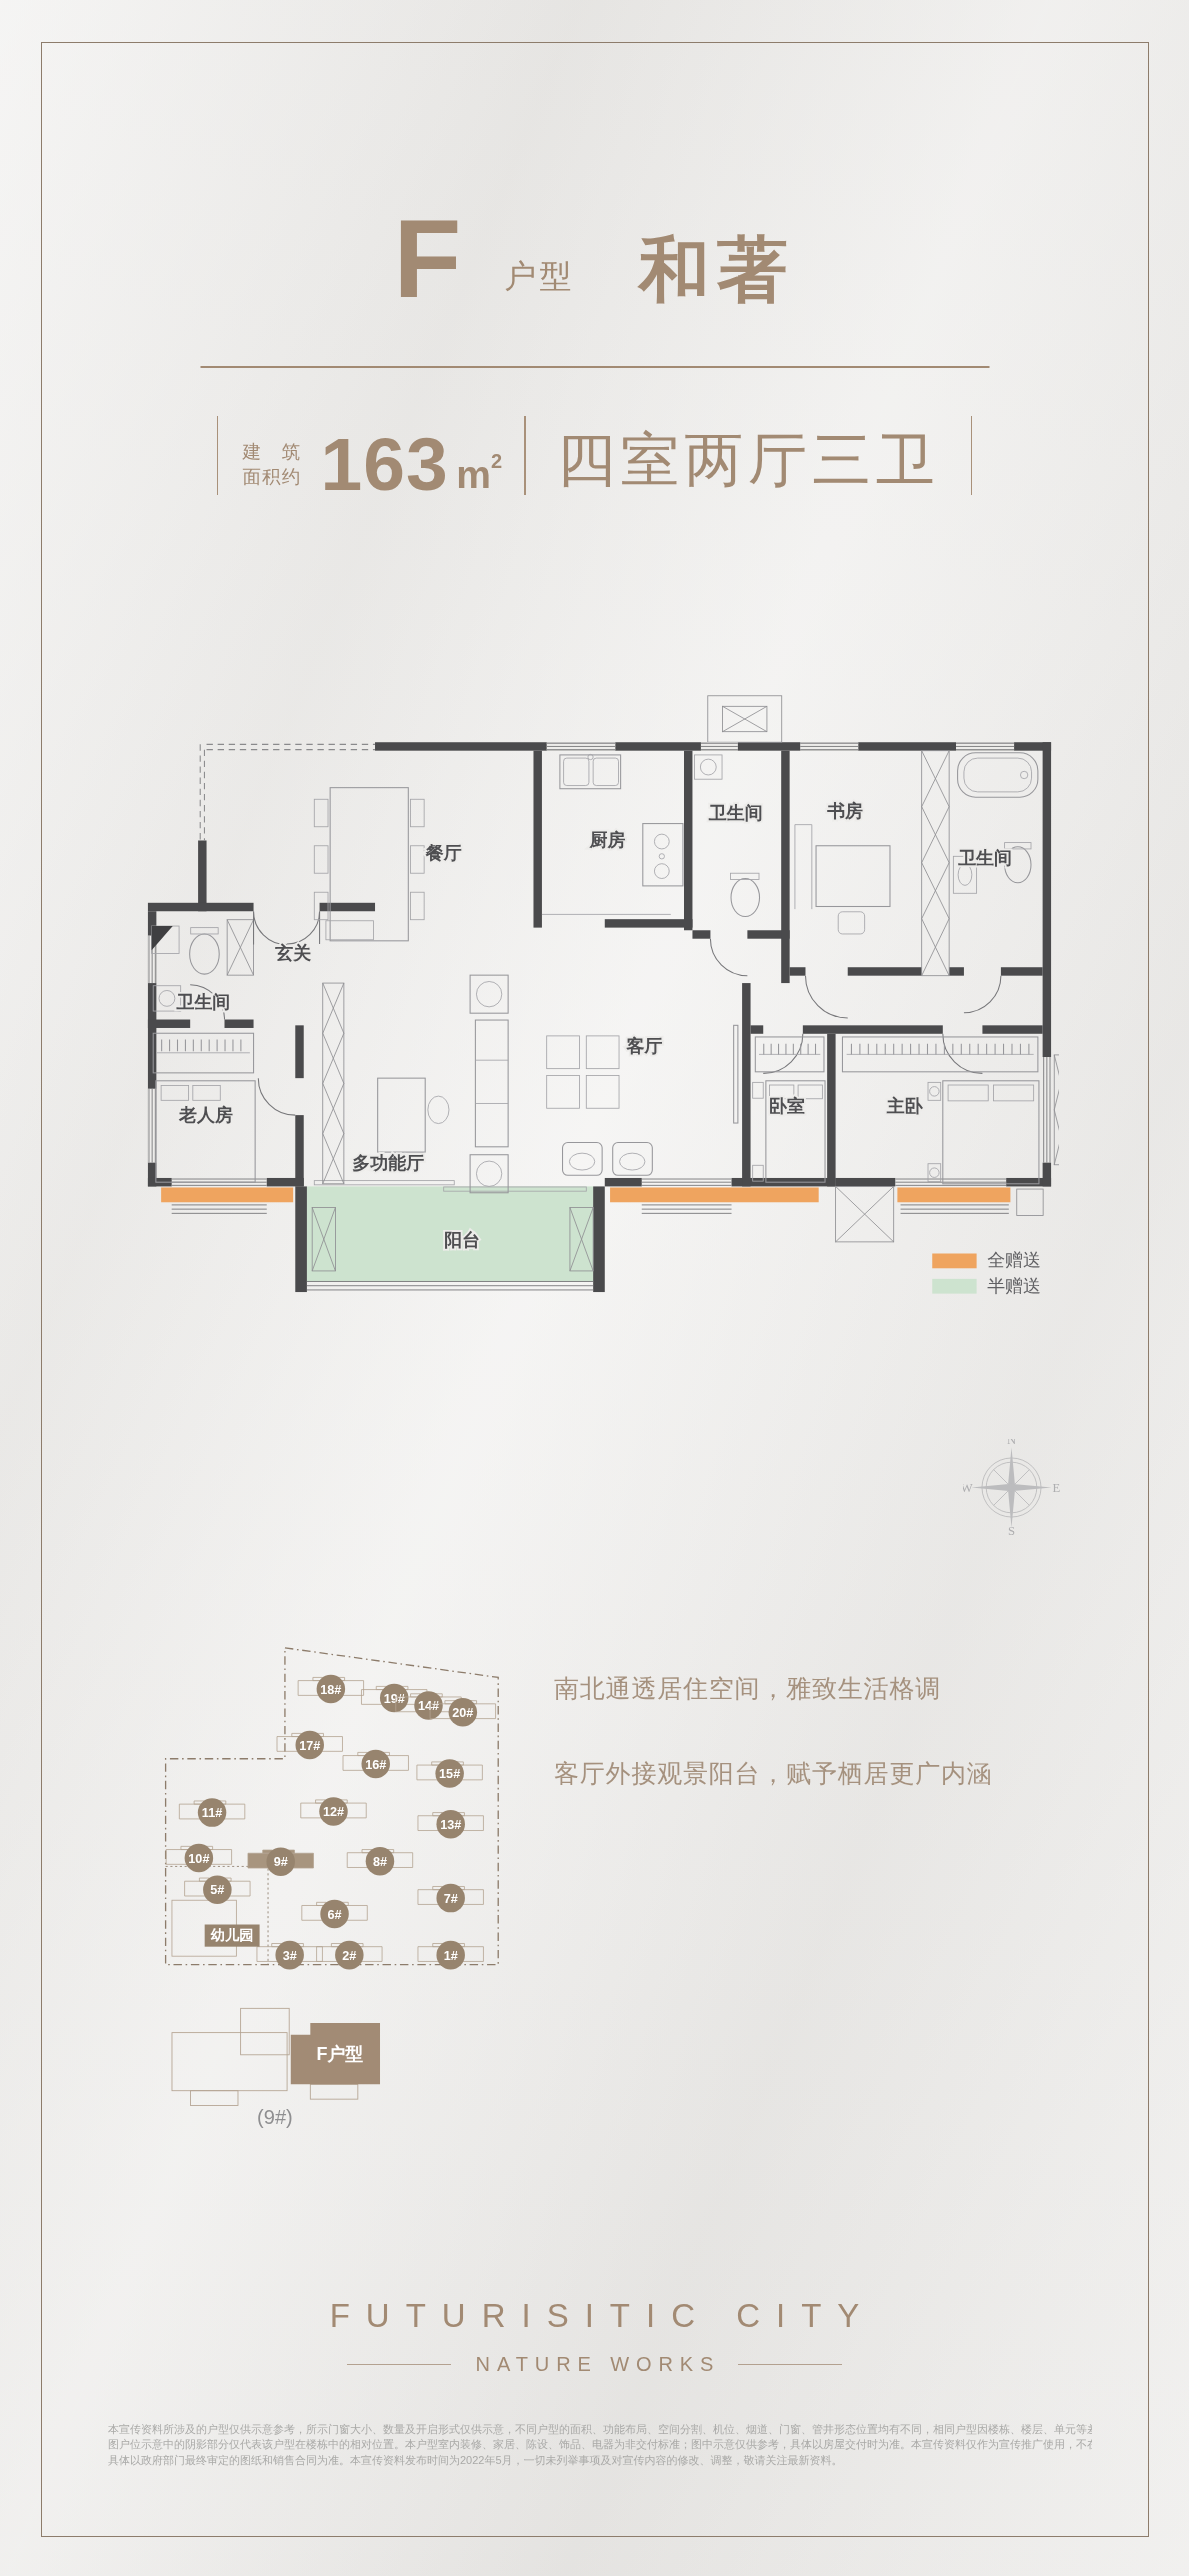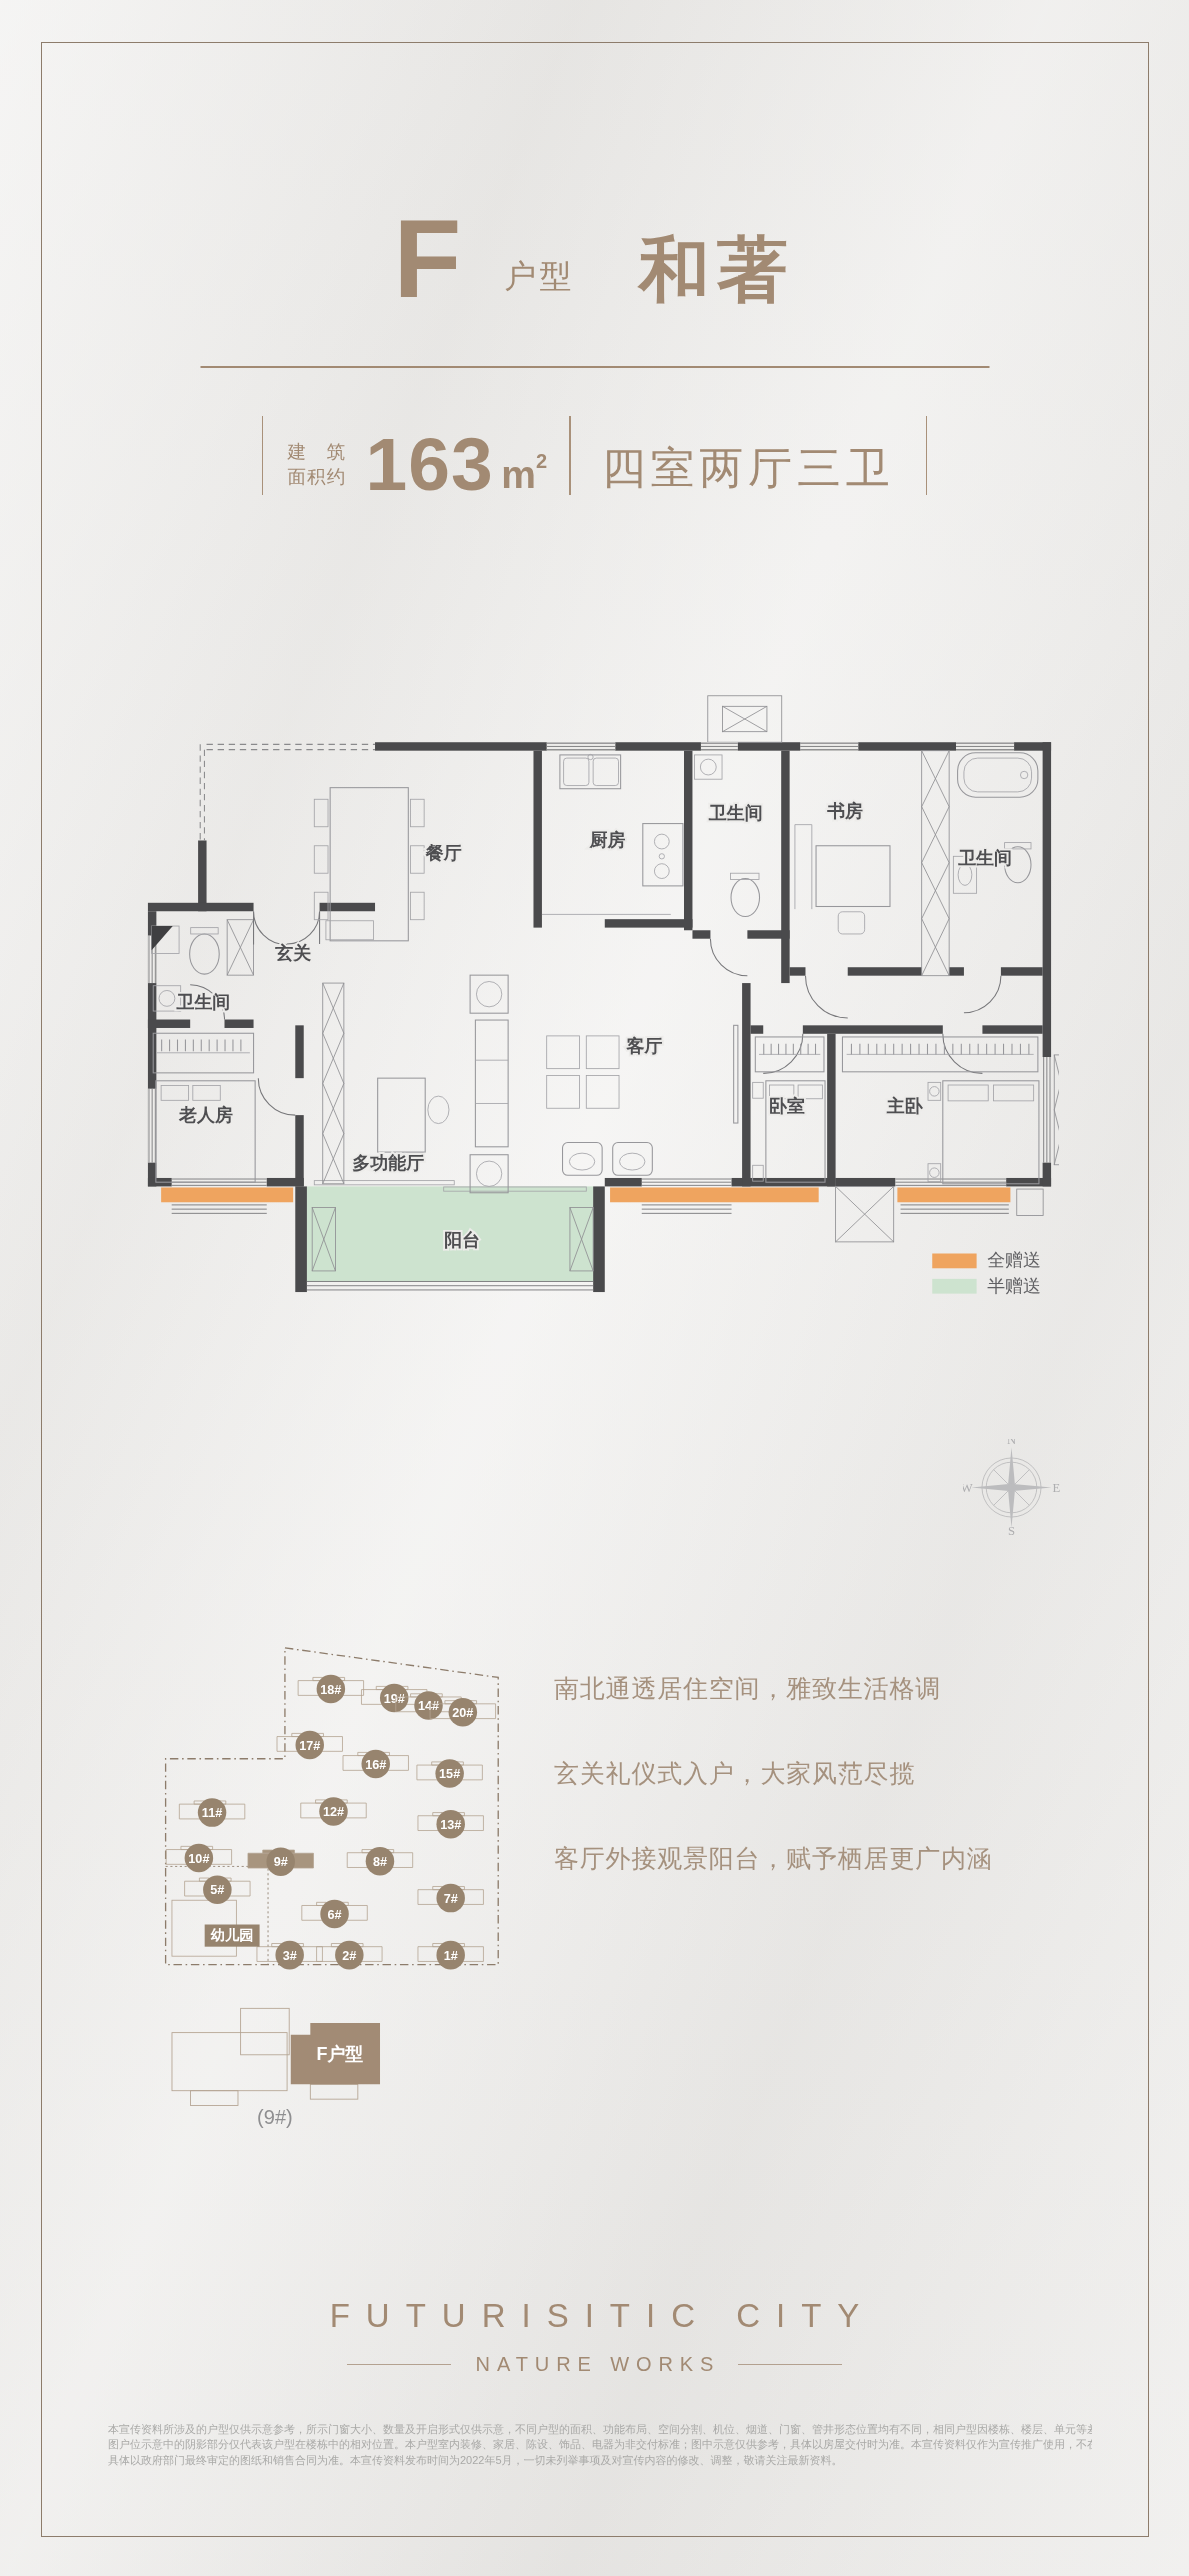--- a/index.html
+++ b/index.html
@@ -21,21 +21,21 @@
   
   .band{position:absolute;left:0;top:416px;width:100%;display:flex;justify-content:center;align-items:stretch;height:79px;color:#a28a73;}
   .vbar{width:1.6px;background:#a9917a;height:79px;}
   .grp1{display:flex;align-items:flex-end;margin:0 22px 0 24px;}
   .areaLabels{display:flex;flex-direction:column;justify-content:flex-end;padding-bottom:5.3px;font-size:18.5px;letter-spacing:1.1px;color:#a28a73;line-height:1.35;}
   .areaLabels .l1{display:flex;justify-content:space-between;width:59px;}
   .areaNum{font-size:75px;font-weight:700;line-height:.82;margin-left:19px;letter-spacing:1.1px;}
   .areaUnit{font-size:39px;font-weight:700;line-height:1;margin-left:7.4px;padding-bottom:1.1px;text-align:right;}
   .areaUnit sup{font-size:20px;vertical-align:20px;font-weight:700;}
   .grp2{display:flex;align-items:flex-end;margin:0 31px;}
-  .layoutTxt{font-size:44px;letter-spacing:4.8px;line-height:1;padding-bottom:5.3px;color:#a28a73;}
+  .layoutTxt{font-size:59px;letter-spacing:4.8px;line-height:1;padding-bottom:5.3px;color:#a28a73;}
   
   .plan{position:absolute;left:140px;top:687px;}
   .wall{fill:#4a4a4c;}
   .furn{fill:none;stroke:#97979b;stroke-width:2px;}
   .furn2{fill:none;stroke:#a4a4a8;stroke-width:1.6px;}
   .winline{stroke:#7d7d80;stroke-width:1.8px;fill:none;}
   .hatch{fill:none;stroke:#8f8f93;stroke-width:1.6px;}
   .door{fill:none;stroke:#77777a;stroke-width:2px;}
   .room-label{font:600 34px "Liberation Sans","DejaVu Sans",sans-serif;fill:#4e4e51;stroke:#edecea;stroke-width:7px;paint-order:stroke;text-anchor:middle;}
   .legend-label{font:400 34px "Liberation Sans","DejaVu Sans",sans-serif;fill:#616164;}
@@ -461,21 +461,20 @@
           <circle r="27" fill="#97846e"></circle>
           <text class="badge-txt" y="9">1#</text>
         </g>
       </g>
     <rect x="96" y="542" width="104" height="42" fill="#97846e"></rect>
     <text class="kg-txt" x="148" y="571">幼儿园</text>
   </svg>
 
   <div class="features">
     <div class="feat">南北通透居住空间，雅致生活格调</div>
-    <div class="feat">玄关礼仪式入户，大家风范尽揽</div>
     <div class="feat">客厅外接观景阳台，赋予栖居更广内涵</div>
   </div>
 
   <svg class="bldg" width="391" height="132" viewBox="0 0 740 250">
     <g fill="none" stroke="#b3a290" stroke-width="1.6">
       <rect x="30" y="58" width="218" height="110"></rect>
       <rect x="160" y="12" width="92" height="88"></rect>
       <rect x="65" y="168" width="90" height="28"></rect>
       <rect x="292" y="156" width="90" height="28"></rect>
     </g>

